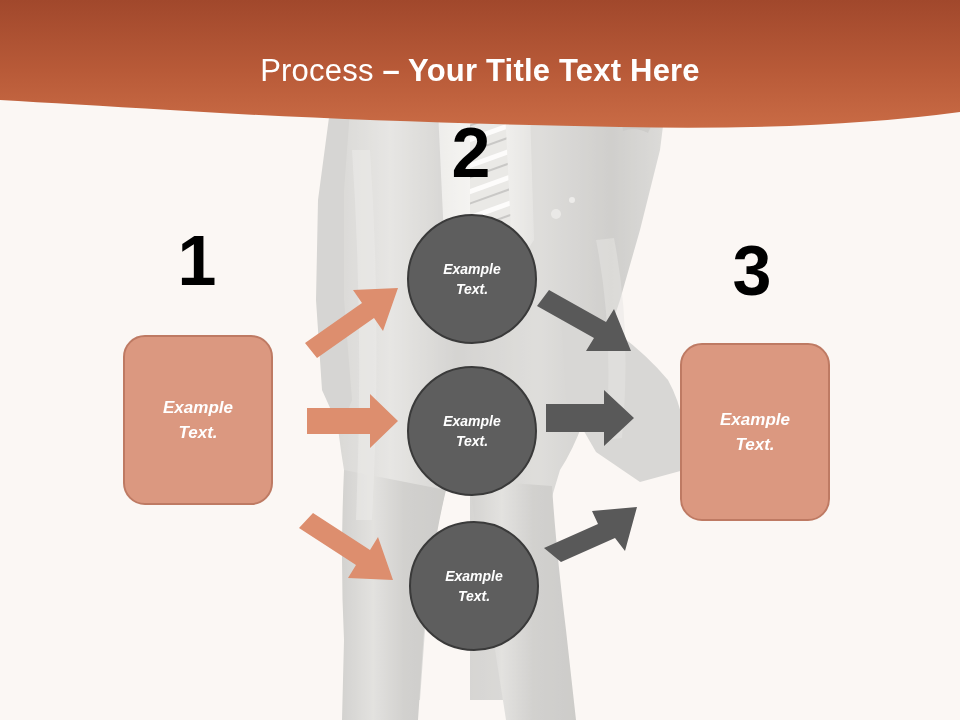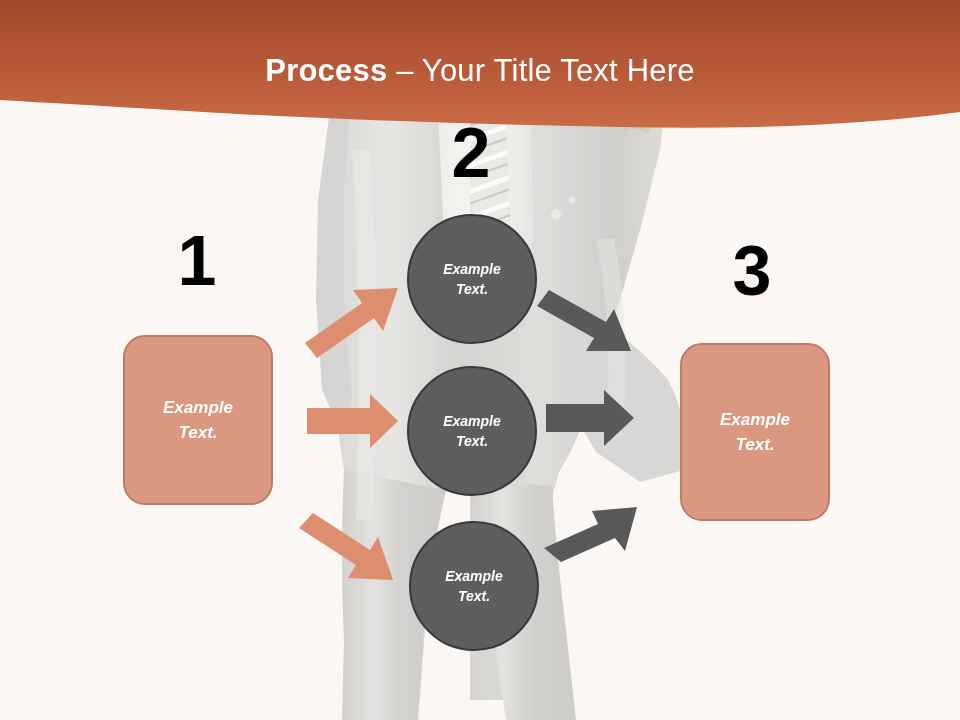--- a/index.html
+++ b/index.html
@@ -38,22 +38,22 @@
     left: 0; top: 53px;
     width: 960px;
     text-align: center;
     z-index: 4;
     color: #FFFFFF;
     font-size: 31px;
     line-height: 36px;
     letter-spacing: 0.2px;
     white-space: nowrap;
   }
-  #header-title .t-strong { font-weight: bold; }
-  #header-title .t-normal { font-weight: normal; }
+  #header-title .t-strong { font-weight: normal; }
+  #header-title .t-normal { font-weight: bold; }
 
   
   .step-num {
     position: absolute;
     z-index: 6;
     color: #000000;
     font-weight: bold;
     font-size: 70px;
     line-height: 70px;
     text-align: center;

